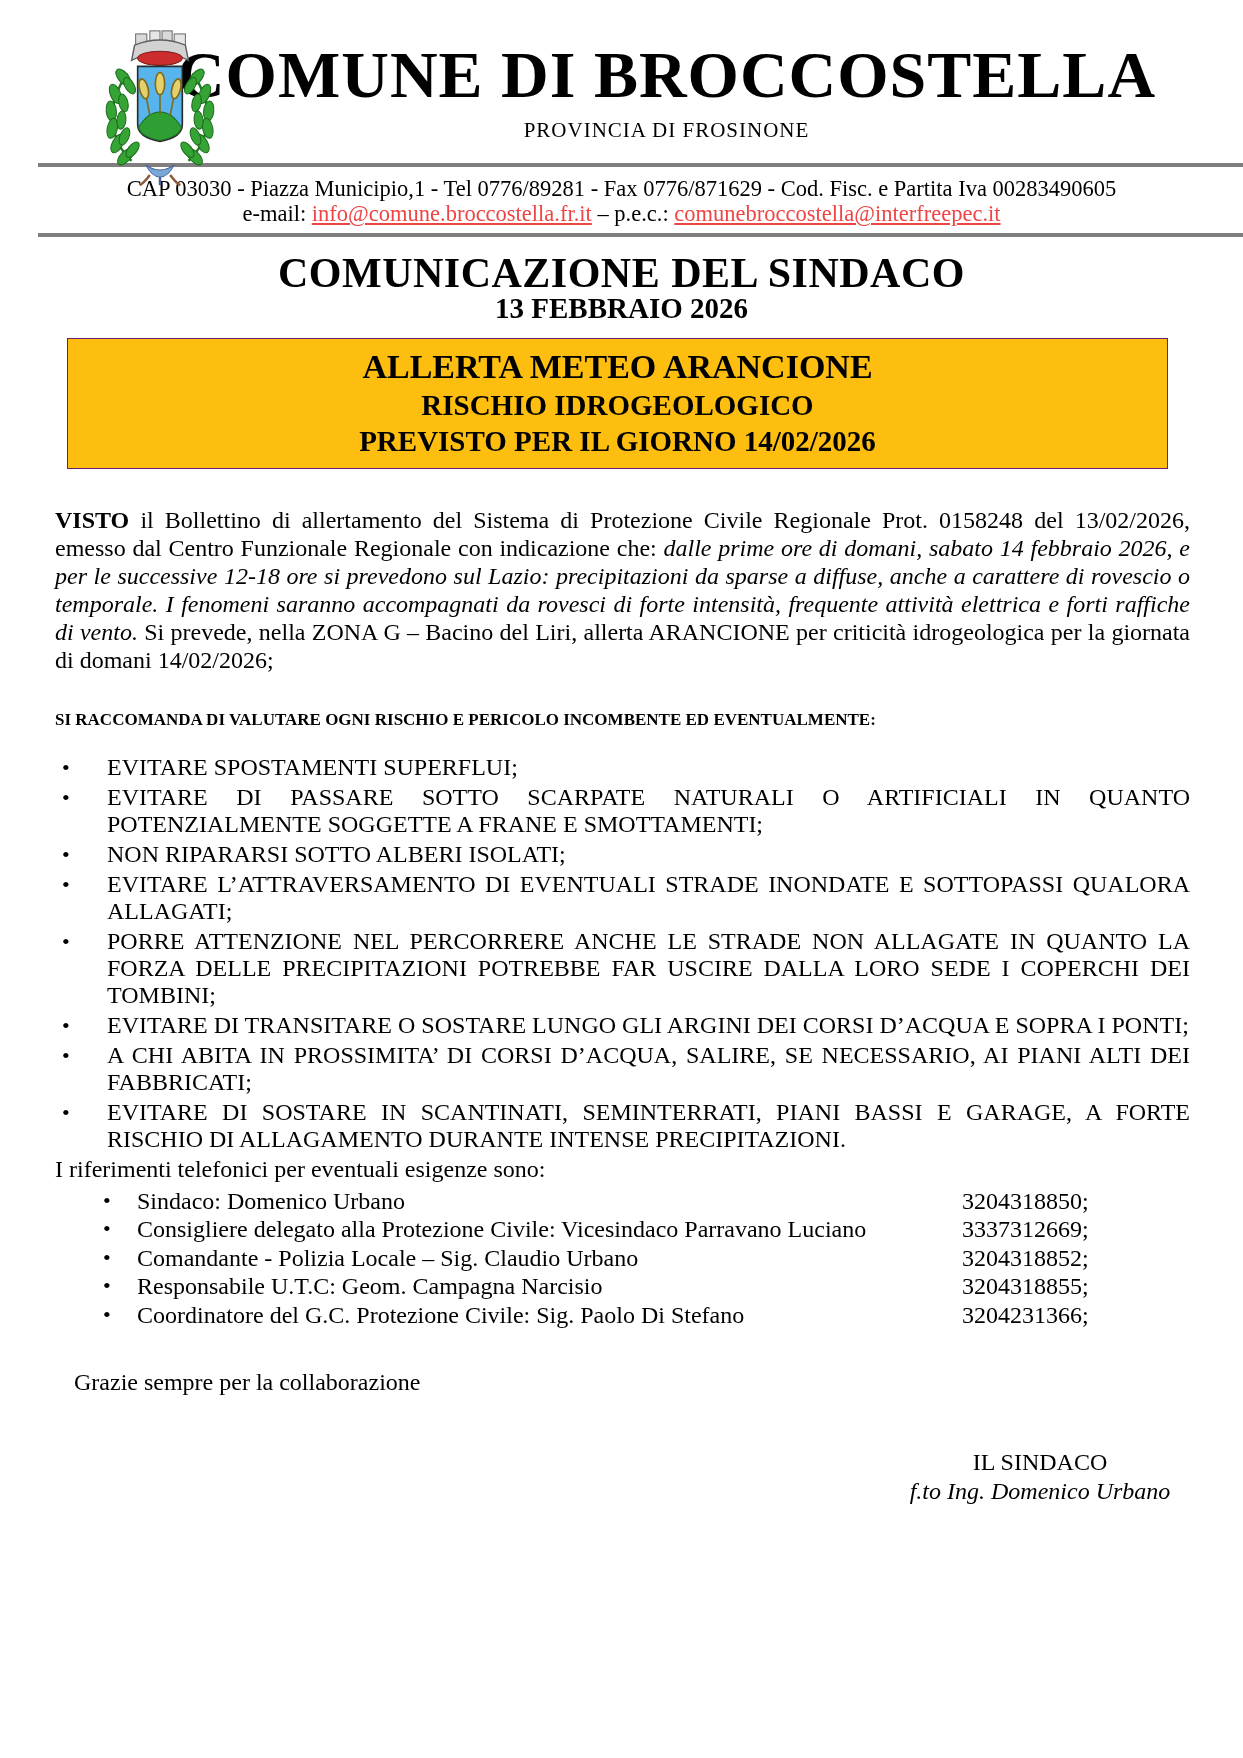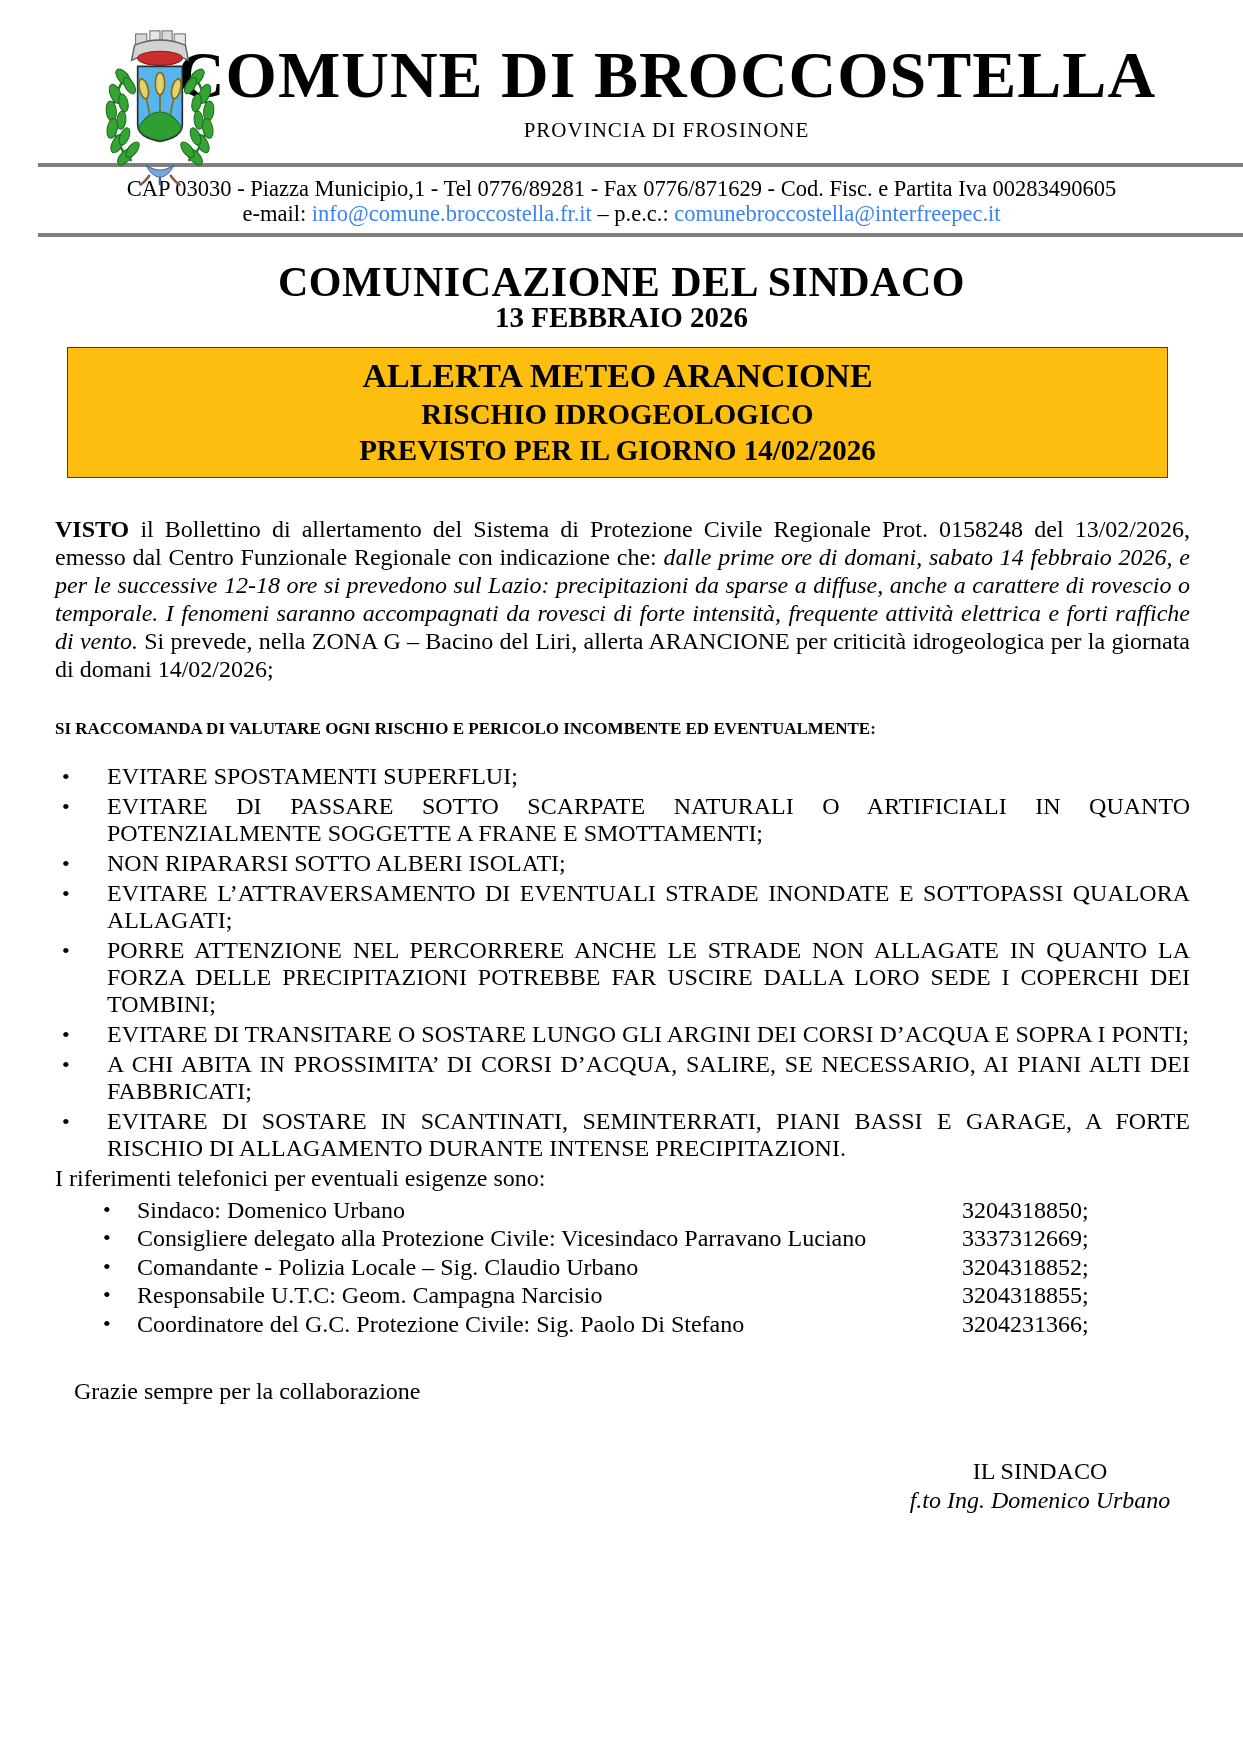--- a/index.html
+++ b/index.html
@@ -24,25 +24,25 @@
   .province { font-size:21px; margin-top:9px; letter-spacing:1px; }
   .rule {
     height:4px; background:#7f7f7f;
     margin-left:38px; margin-right:0;
   }
   .rule-1 { margin-top:20px; }
   .rule-2 { margin-top:7px; }
   .contact-block {
     text-align:center; font-size:22.5px; line-height:25px; margin-top:9px;
   }
-  .doc-link { color:#3b82f6; cursor:pointer; }
+  .doc-link { color:#ef4444; text-decoration:underline; cursor:pointer; }
   
   .comm-title {
     text-align:center; font-size:42px; font-weight:bold;
-    margin-top:24px; line-height:1; letter-spacing:0.5px;
+    margin-top:15px; line-height:1; letter-spacing:0.5px;
   }
   .comm-date {
     text-align:center; font-size:29px; font-weight:bold; line-height:1;
   }
   
   .alert-box {
     margin:15px 75px 0 67px;
     background:#FDBE10;
     border:1px solid #701a75;
     text-align:center;

